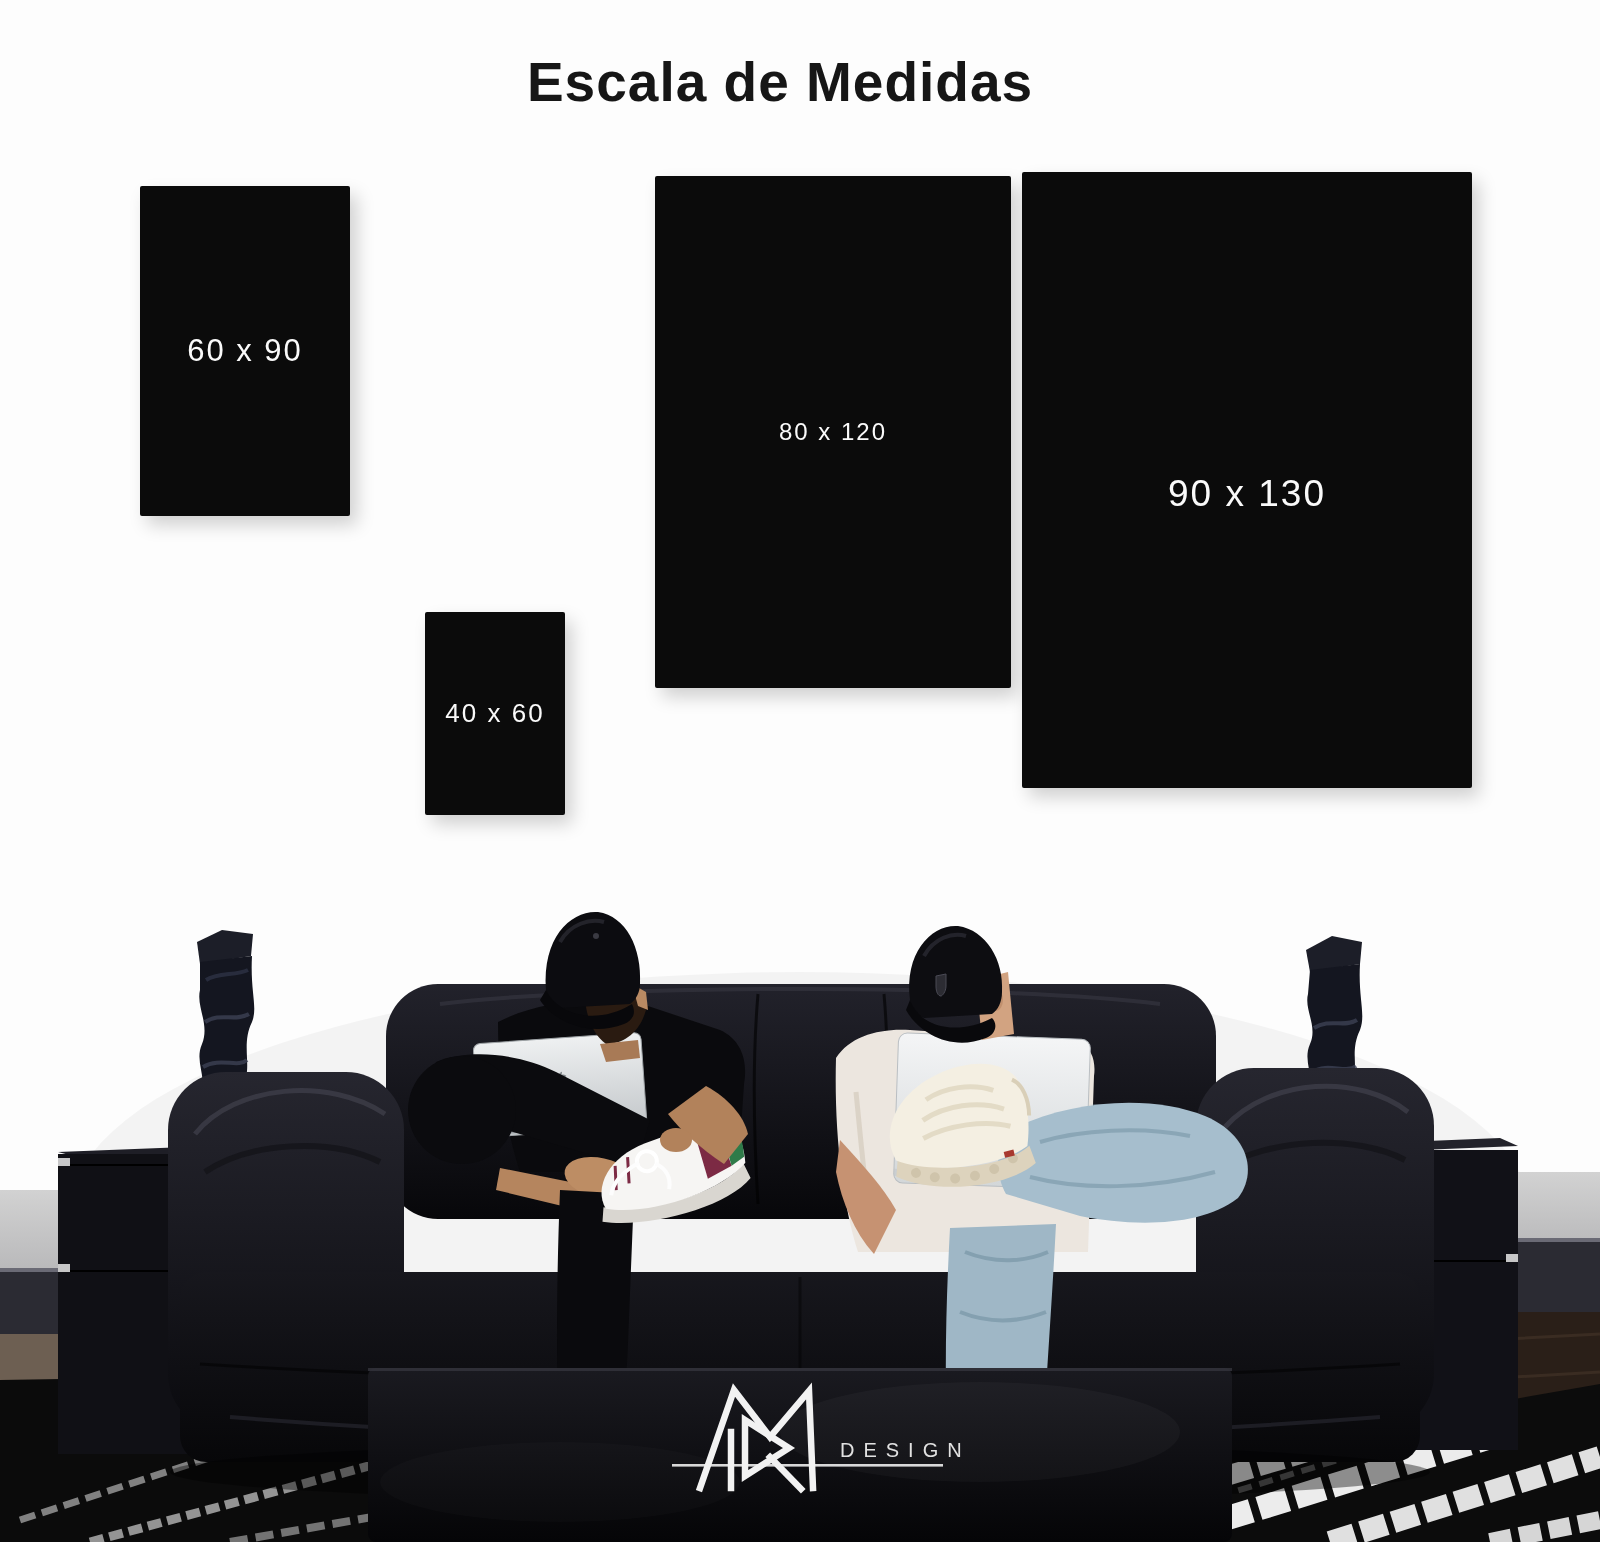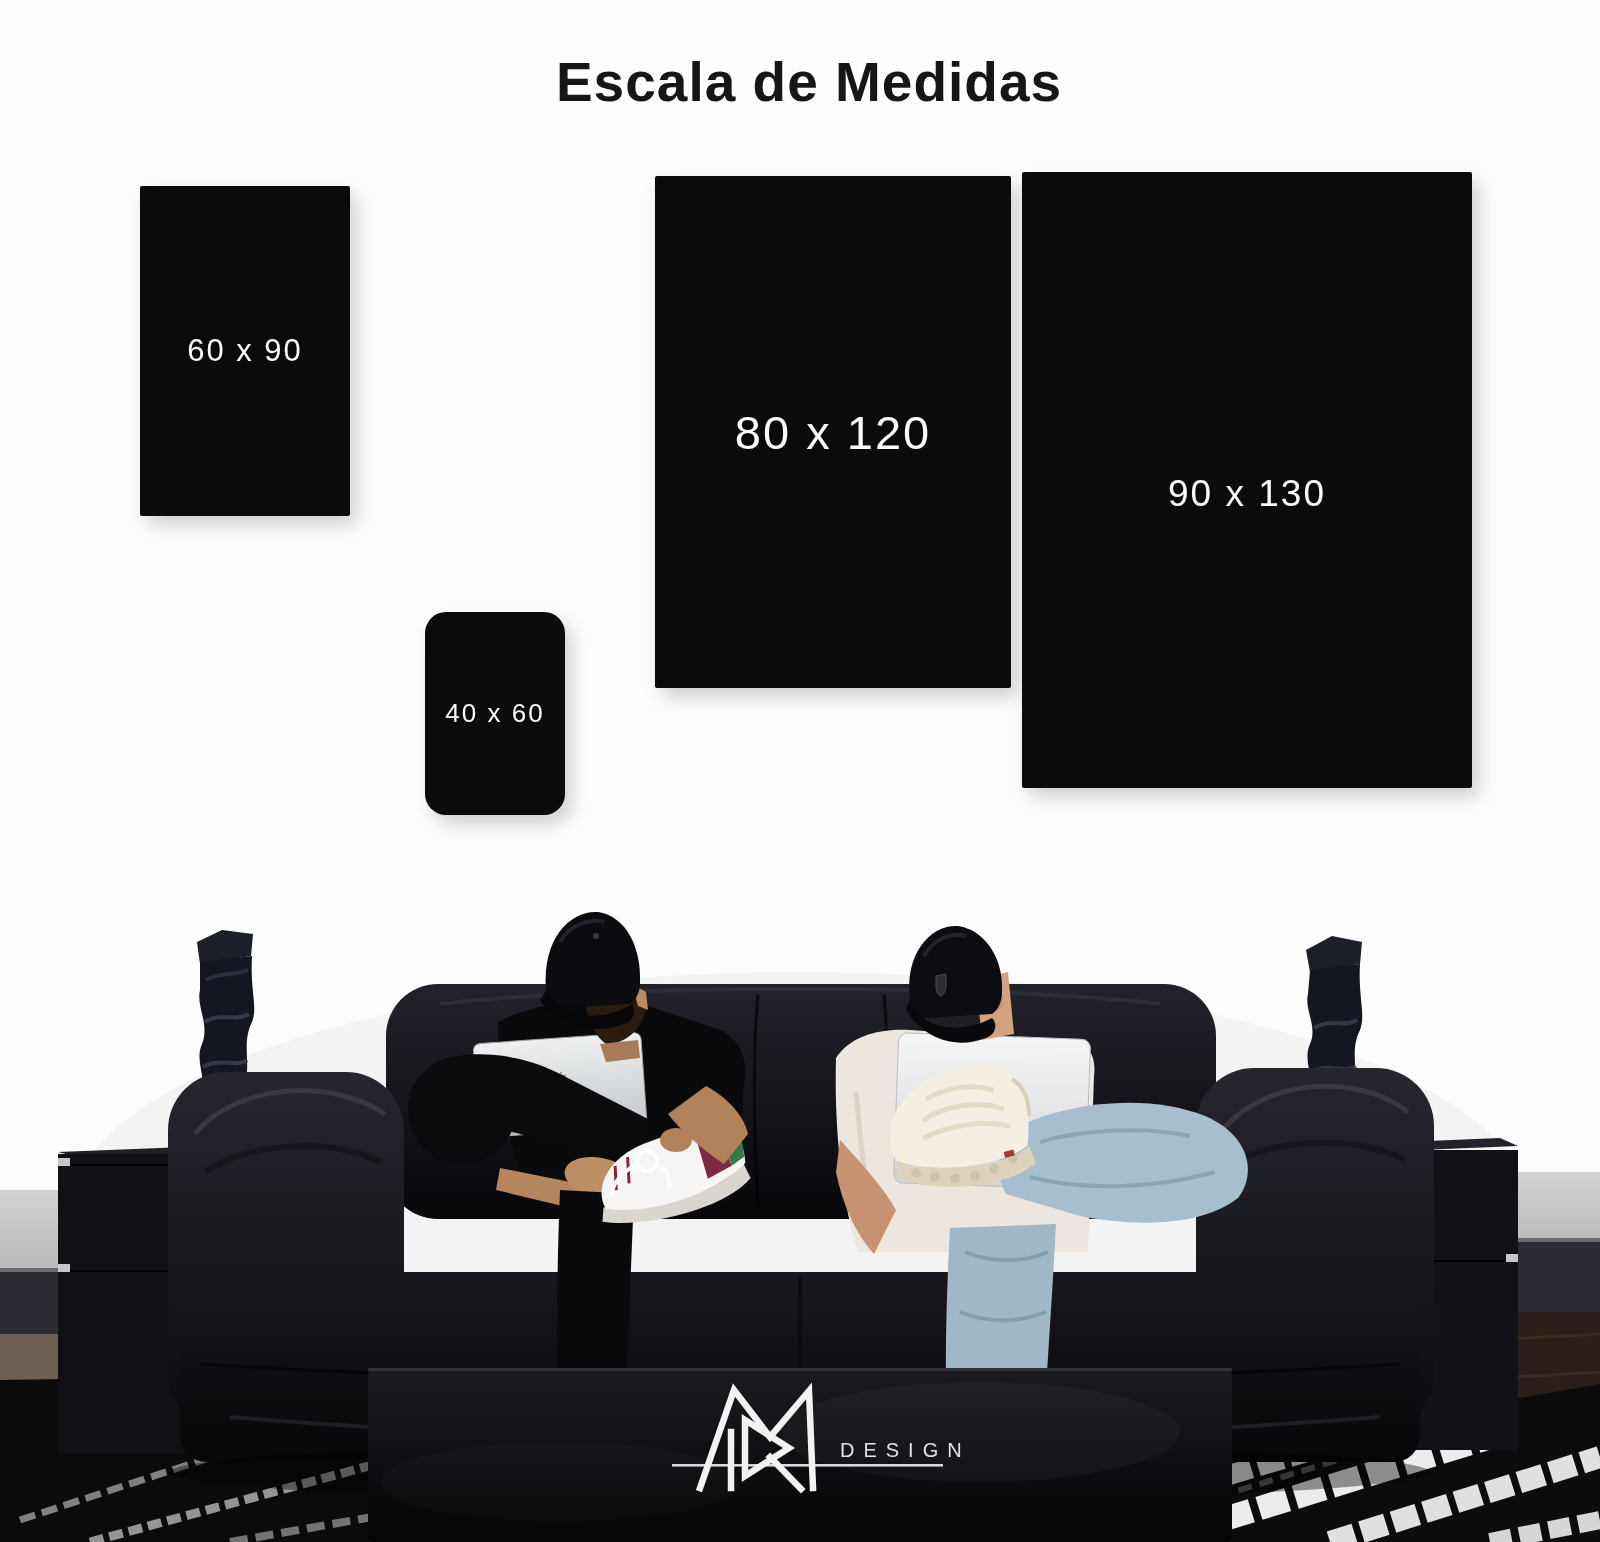--- a/index.html
+++ b/index.html
@@ -5,41 +5,40 @@
   html,body{margin:0;padding:0;background:#e8e8e8;}
   .stage{
     position:relative;width:1600px;height:1542px;margin:0 auto;
     background:#fdfdfd;overflow:hidden;
     font-family:"Liberation Sans",sans-serif;
   }
   .page-title{
     position:absolute;top:50px;left:0;width:1560px;
     text-align:center;font-size:55px;font-weight:700;color:#161616;
     letter-spacing:1px;
-    margin-left:29px;
   }
   .panel{
     position:absolute;background:#0b0b0b;border-radius:2px;
     display:flex;align-items:center;justify-content:center;
     box-shadow:7px 9px 18px rgba(0,0,0,0.18);
   }
   .panel span{
     color:#fafafa;letter-spacing:2px;font-weight:400;
   }
   .p1{left:140px;top:186px;width:210px;height:330px;}
   .p1 span{font-size:31px;}
   .p2{left:368px;top:184px;width:260px;height:394px;}
   .p2 span{font-size:31px;}
   .p3{left:655px;top:176px;width:356px;height:512px;}
-  .p3 span{font-size:47px;}
+  .p3 span{font-size:24px;}
   .p4{left:1022px;top:172px;width:450px;height:616px;}
   .p4 span{font-size:37px;margin-top:28px;}
   .p5{left:152px;top:578px;width:188px;height:267px;}
   .p5 span{font-size:29px;}
-  .p6{left:425px;top:612px;width:140px;height:203px;border-radius:21px;}
+  .p6{left:425px;top:612px;width:140px;height:203px;}
   .p6 span{font-size:26px;}
   .scene{position:absolute;left:0;top:872px;width:1600px;height:670px;}
 </style>
 </head>
 <body>
 
 <div class="stage">
 
   <div class="page-title">Escala de Medidas</div>
 

